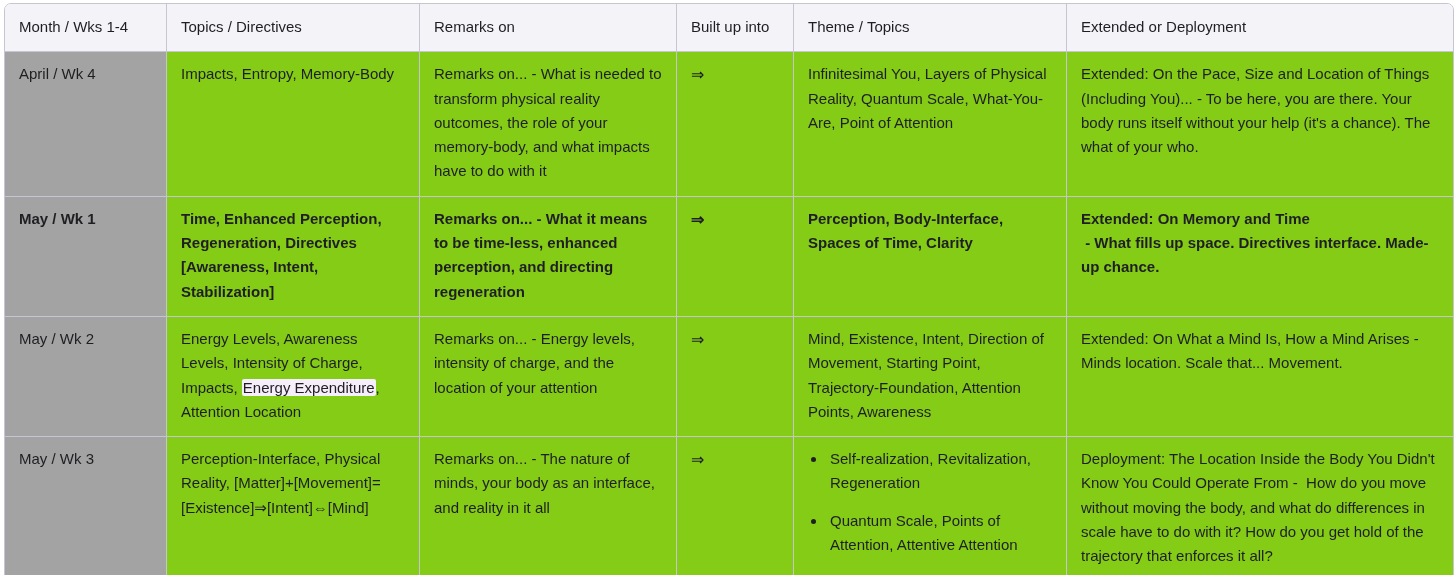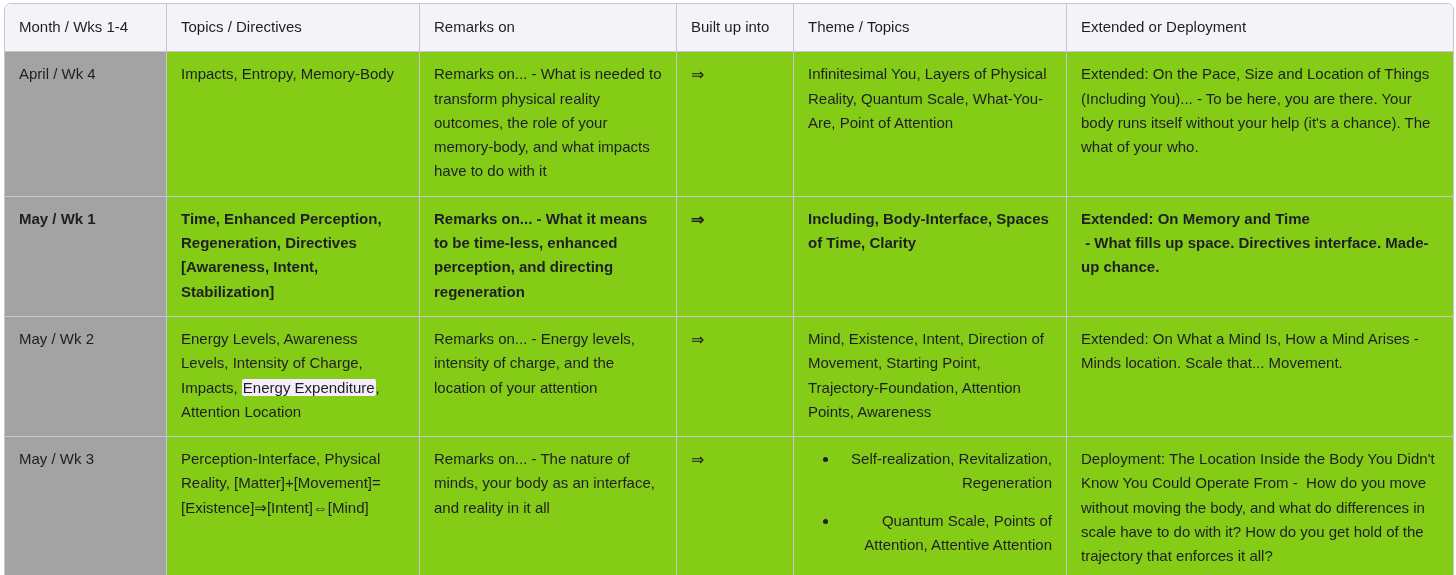--- a/index.html
+++ b/index.html
@@ -94,23 +94,22 @@
     padding: 0 1px;
     text-align: right;
   }
 
   ul.bullets {
     margin: 0;
     padding: 0 0 0 19px;
     list-style-type: disc;
   }
   ul.bullets li {
-    margin: 0 0 13px 12px;
+    margin: 0 0 13px 0;
     padding-left: 3px;
-    text-align: right;
   }
   ul.bullets li:last-child {
     margin-bottom: 0;
   }
 
   .cell-text {
     display: block;
     white-space: pre-wrap;
   }
 
@@ -162,21 +161,21 @@
 
       <tr class="row-1">
         <td class="col-month">May / Wk 1</td>
         <td>
           <span>Time, Enhanced Perception, Regeneration, Directives [Awareness, Intent, Stabilization]</span>
         </td>
         <td>Remarks on... - What it means to be time-less, enhanced perception, and directing regeneration</td>
         <td class="arrow-cell">
           <span>⇒</span>
         </td>
-        <td>Including, Body-Interface, Spaces of Time, Clarity</td>
+        <td>Perception, Body-Interface, Spaces of Time, Clarity</td>
         <td>
           <span class="cell-text">Extended: On Memory and Time
  - What fills up space. Directives interface. Made-up chance.</span>
         </td>
       </tr>
 
       <tr class="row-2">
         <td class="col-month">May / Wk 2</td>
         <td>
           <span>Energy Levels, Awareness Levels, Intensity of Charge, Impacts, </span><span class="hl-expenditure">Energy Expenditure</span><span>, Attention Location</span>

